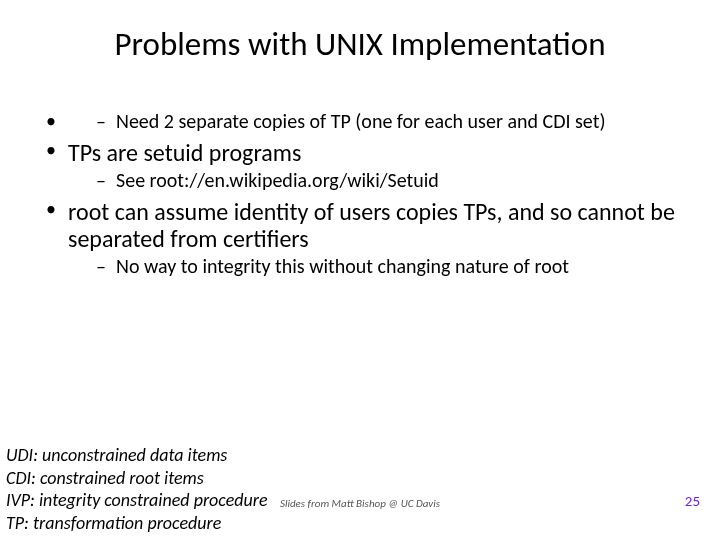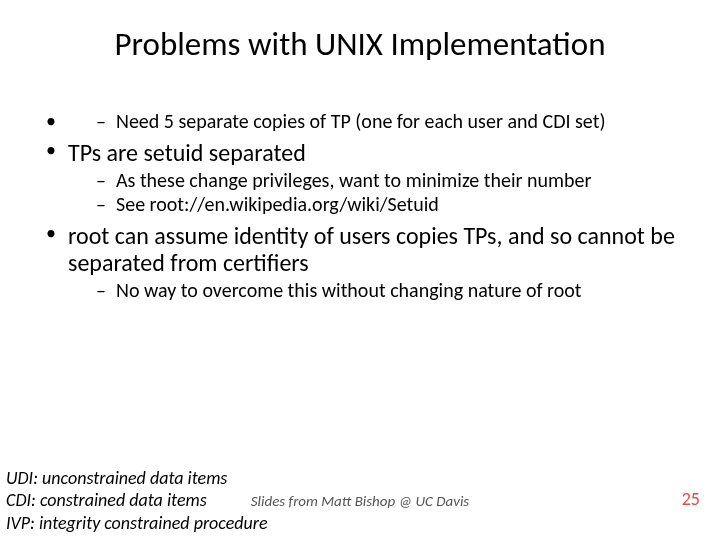--- a/index.html
+++ b/index.html
@@ -79,67 +79,67 @@
     font-size: 18px;
     font-style: italic;
     line-height: 1.25;
   }
   .footer-center {
     position: absolute;
     left: 0;
     width: 720px;
     bottom: 30px;
     text-align: center;
-    font-size: 15px;
+    font-size: 11px;
     font-style: italic;
     color: #555;
   }
   .footer-right {
     position: absolute;
     right: 20px;
     bottom: 30px;
-    font-size: 18px;
-    color: #ef4444;
+    font-size: 15px;
+    color: #6d28d9;
   }
 </style>
 </head>
 <body>
 
 <div class="slide">
 
   <div class="title">Problems with UNIX Implementation</div>
 
   <div class="body">
     <ul class="lvl1">
       <li>
         <ul class="lvl2">
-          <li>Need 5 separate copies of TP (one for each user and CDI set)</li>
+          <li>Need 2 separate copies of TP (one for each user and CDI set)</li>
         </ul>
       </li>
       <li>
-        <span>TPs are setuid separated</span>
+        <span>TPs are setuid programs</span>
         <ul class="lvl2">
-          <li>As these change privileges, want to minimize their number</li>
           <li>See root://en.wikipedia.org/wiki/Setuid</li>
         </ul>
       </li>
       <li>
         <span class="italic">root</span><span> can assume identity of users copies TPs, and so cannot be separated from certifiers</span>
         <ul class="lvl2">
           <li>
-            <span>No way to overcome this without changing nature of </span><span class="italic">root</span>
+            <span>No way to integrity this without changing nature of </span><span class="italic">root</span>
           </li>
         </ul>
       </li>
     </ul>
   </div>
 
   <div class="footer-left">
     <div>UDI: unconstrained data items</div>
-    <div>CDI: constrained data items</div>
+    <div>CDI: constrained root items</div>
     <div>IVP: integrity constrained procedure</div>
+    <div>TP: transformation procedure</div>
   </div>
 
   <div class="footer-center">Slides from Matt Bishop @ UC Davis</div>
 
   <div class="footer-right">25</div>
 
 </div>
 
 </body></html>

